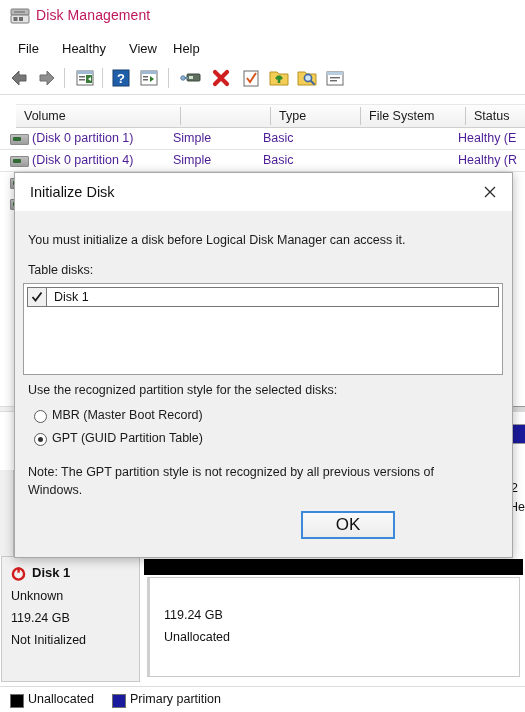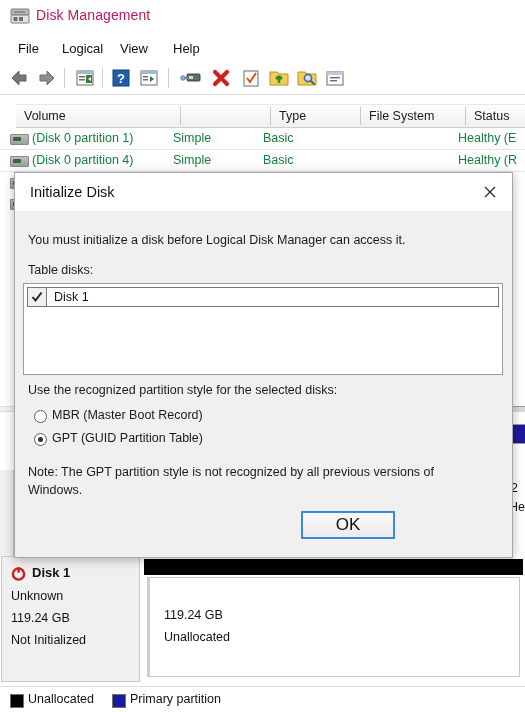--- a/index.html
+++ b/index.html
@@ -20,21 +20,21 @@
   
   .toolbar{position:absolute;left:0;top:62px;width:525px;height:32px;background:#fff;border-bottom:1px solid #dcdcdc;}
   .tb{position:absolute;top:5px;width:22px;height:22px;}
   .tb-sep{position:absolute;top:6px;width:1px;height:20px;background:#cfcfcf;}
   
   .list-head{position:absolute;left:0;top:104px;width:525px;height:22px;
     background:linear-gradient(#fdfdfd,#f0f0f0);border-bottom:1px solid #cfcfcf;border-top:1px solid #e8e8e8;margin-left:16px;}
   .col{position:absolute;top:0;height:22px;line-height:22px;font-size:12.5px;color:#1a1a1a;padding-left:8px;box-sizing:border-box;}
   .col-div{position:absolute;top:2px;width:1px;height:18px;background:#c8c8c8;}
   .vrow{position:absolute;left:0;width:525px;height:21px;}
-  .vcell{position:absolute;top:0;height:21px;line-height:21px;font-size:12.5px;color:#15803d;}
+  .vcell{position:absolute;top:0;height:21px;line-height:21px;font-size:12.5px;color:#4c1d95;}
   .drive-ico{position:absolute;left:10px;top:6px;width:17px;height:9px;
     background:linear-gradient(#bfbfbf,#9d9d9d);border:1px solid #8a8a8a;border-radius:1px;}
   .drive-ico:after{content:"";position:absolute;left:2px;top:2px;width:8px;height:4px;background:#2f6b33;border-radius:1px;}
   .list-bg{position:absolute;left:0;top:126px;width:525px;height:66px;background:#fff;}
   .hsep{position:absolute;left:0;width:525px;height:1px;background:#e4e4e4;}
   
   .pane-split{position:absolute;left:0;top:406px;width:525px;height:4px;background:#f0f0f0;border-top:1px solid #dcdcdc;border-bottom:1px solid #dcdcdc;}
   .bg-part-bar{position:absolute;width:24px;height:18px;background:#1a1a9c;border:1px solid #9a9a9a;}
   .bg-part-cap{position:absolute;width:24px;height:4px;background:#d9d9d9;border:1px solid #9a9a9a;border-bottom:none;}
   .bg-frag{position:absolute;font-size:12.5px;color:#111;}
@@ -82,22 +82,22 @@
       <rect x="3.5" y="10" width="4" height="4" fill="#6d6d6d"></rect>
       <rect x="9" y="10" width="4" height="4" fill="#6d6d6d"></rect>
       <rect x="4" y="4" width="11" height="2" fill="#8e8e8e"></rect>
     </svg>
   </span>
   <span class="app-title">Disk Management</span>
 </div>
 
 <div class="menubar">
   <span class="menu-item" style="left:12px">File</span>
-  <span class="menu-item" style="left:56px">Logical</span>
-  <span class="menu-item" style="left:114px">View</span>
+  <span class="menu-item" style="left:56px">Healthy</span>
+  <span class="menu-item" style="left:123px">View</span>
   <span class="menu-item" style="left:167px">Help</span>
 </div>
 
 <div class="toolbar">
   <span class="tb" style="left:8px">
     <svg width="22" height="22" viewBox="0 0 22 22">
         <path d="M11 4 L4 11 L11 18 L11 14 L18 14 L18 8 L11 8 Z" fill="#777" stroke="#5e5e5e"></path>
       </svg>
   </span>
   <span class="tb" style="left:36px">

